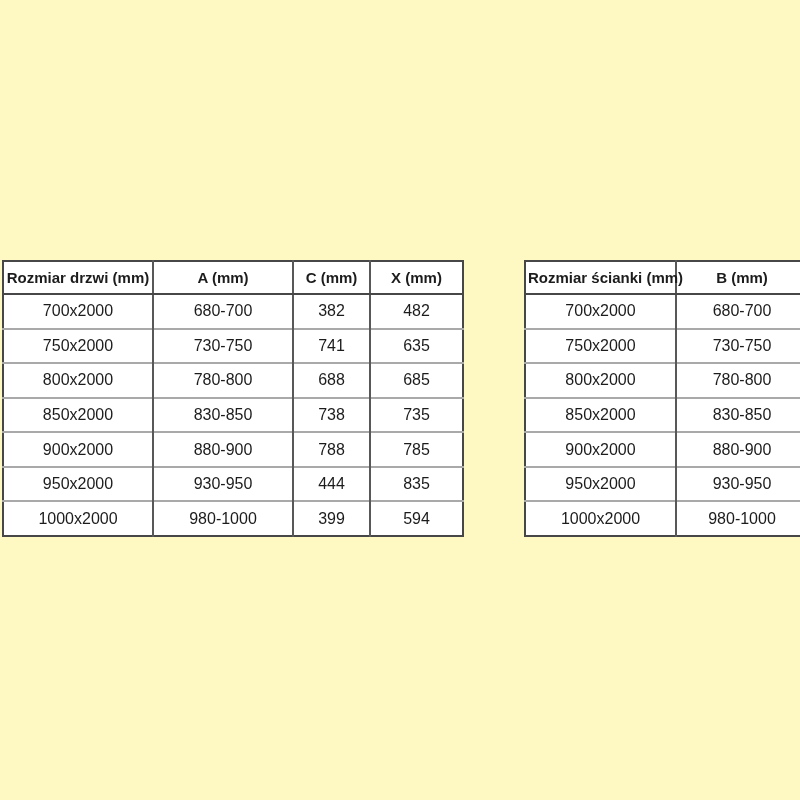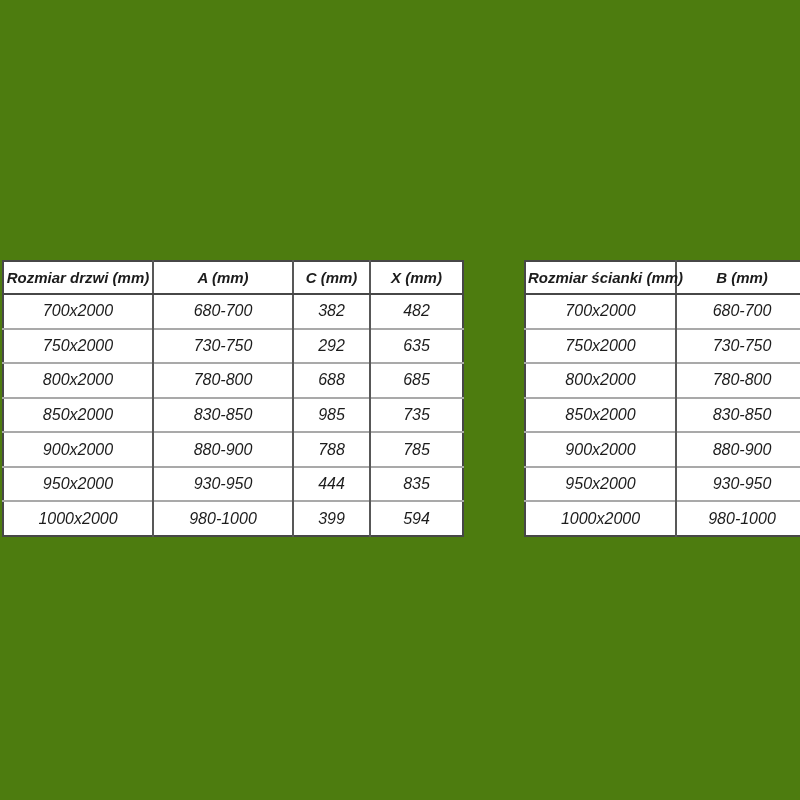--- a/index.html
+++ b/index.html
@@ -17,22 +17,21 @@
   body {
     width: 800px;
     height: 800px;
     position: relative;
     font-family: "Liberation Sans", "DejaVu Sans", sans-serif;
     color: var(--text-color);
   }
   .page {
     position: absolute;
     inset: 0;
-    background: #4d7c0f;
-    font-style: italic;
+    background: #fef9c3;
   }
   table.spec-table {
     position: absolute;
     top: 260px;
     border-collapse: collapse;
     table-layout: fixed;
     background: #ffffff;
     border: 2px solid var(--border-dark);
   }
   #table-doors { left: 2px;   width: 460px; height: 277px; }
@@ -88,33 +87,33 @@
     <tbody>
         <tr>
           <td>700x2000</td>
           <td>680-700</td>
           <td>382</td>
           <td>482</td>
         </tr>
         <tr>
           <td>750x2000</td>
           <td>730-750</td>
-          <td>292</td>
+          <td>741</td>
           <td>635</td>
         </tr>
         <tr>
           <td>800x2000</td>
           <td>780-800</td>
           <td>688</td>
           <td>685</td>
         </tr>
         <tr>
           <td>850x2000</td>
           <td>830-850</td>
-          <td>985</td>
+          <td>738</td>
           <td>735</td>
         </tr>
         <tr>
           <td>900x2000</td>
           <td>880-900</td>
           <td>788</td>
           <td>785</td>
         </tr>
         <tr>
           <td>950x2000</td>

